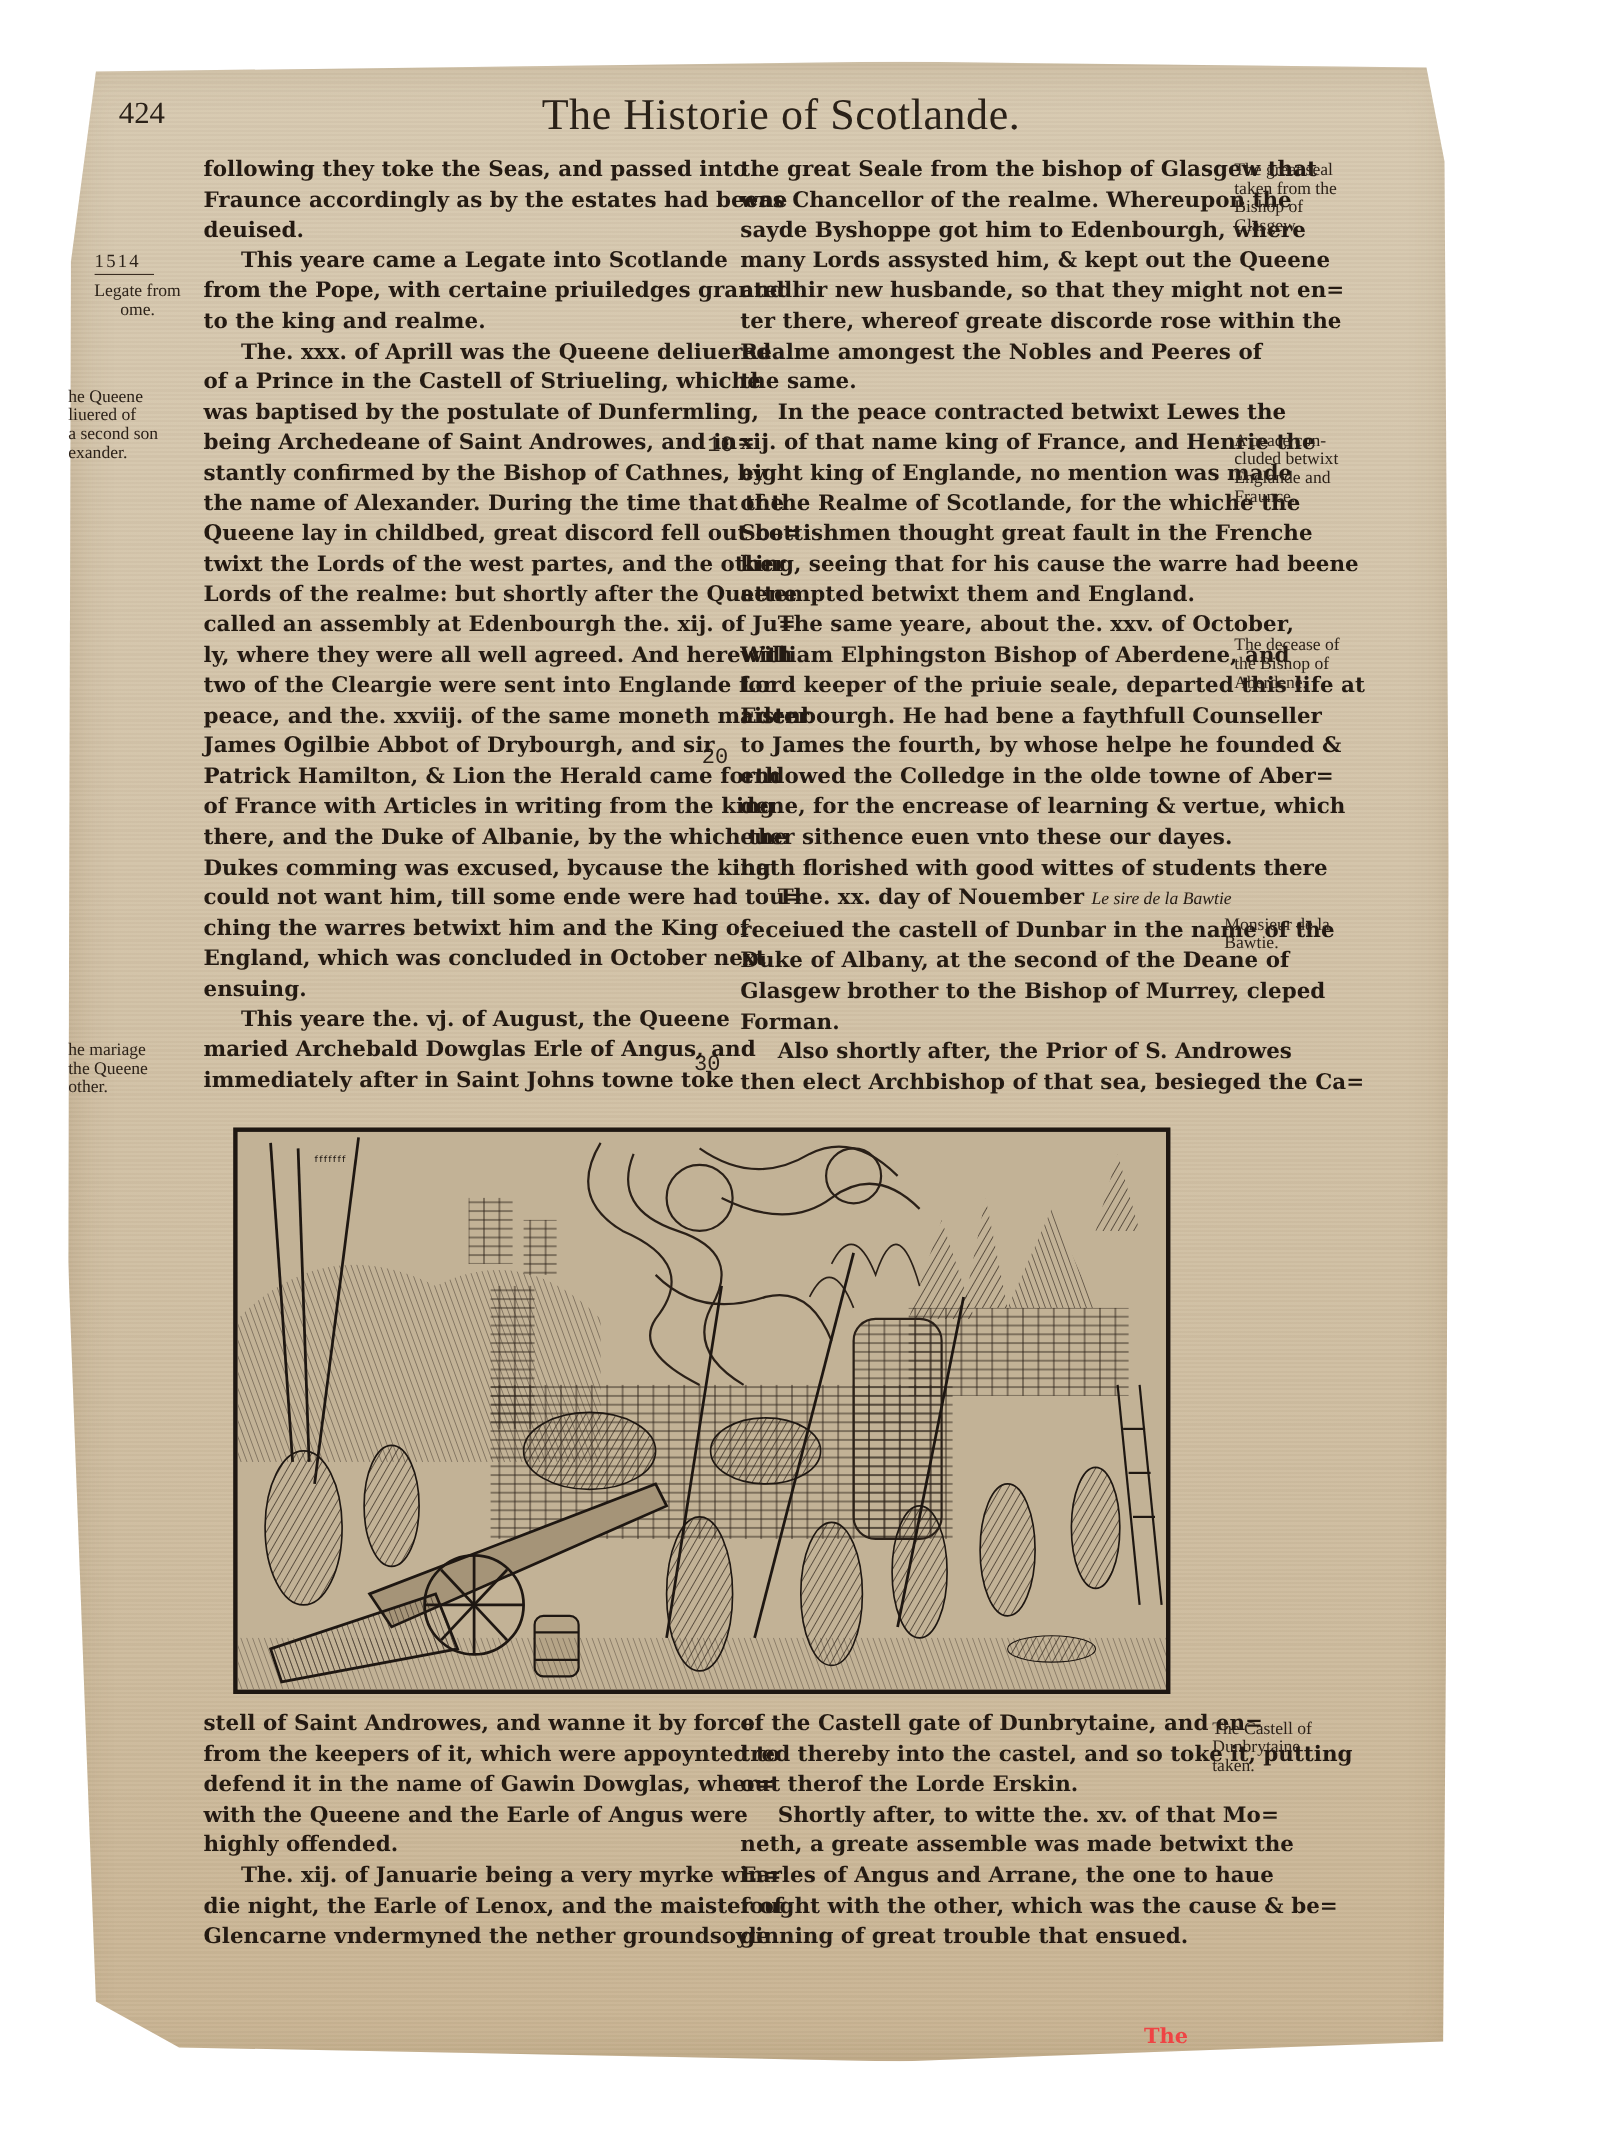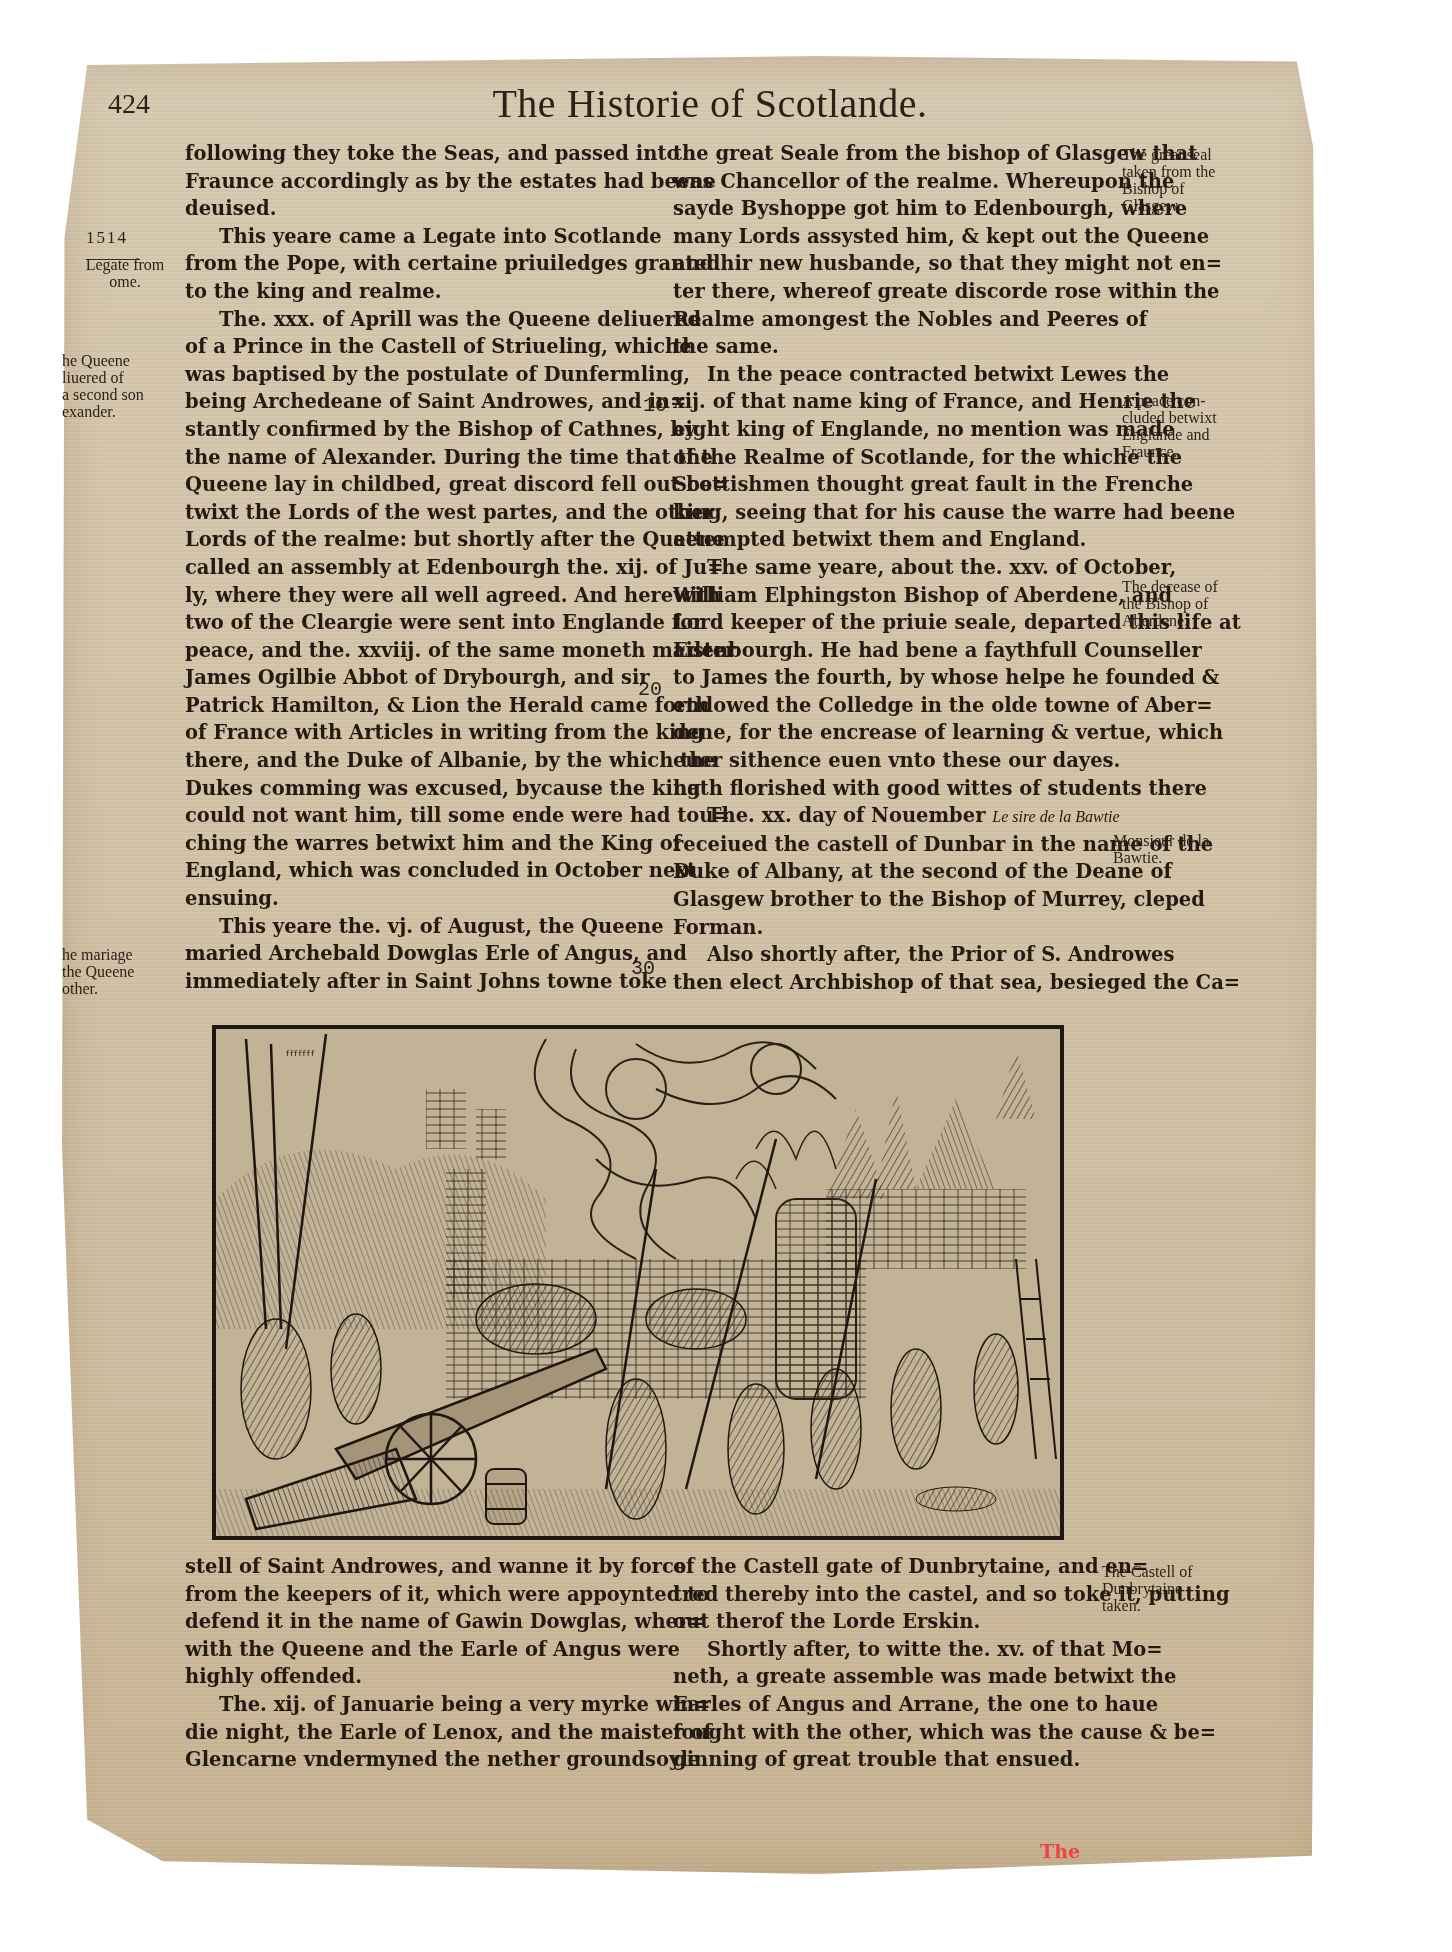--- a/index.html
+++ b/index.html
@@ -36,21 +36,21 @@
   .right-col { left:673px; top:140px; width:440px; }
   .left-col2 { left:185px; top:1553px; width:455px; }
   .right-col2 { left:673px; top:1553px; width:440px; }
   .note {
     font-family:"Liberation Serif", serif; font-size:16px; line-height:17px; color:#2c2219;
   }
   .note span { display:block; }
   .line-num { font-family:Liberation Mono, monospace; font-size:20px; color:#2c2219; }
   .year {
     left:86px; top:228px; font-family:"Liberation Serif", serif; font-size:17px; color:#2c2219; letter-spacing:2px;
-    border-bottom:1.5px solid #3a2d22; padding-right:12px; padding-bottom:11px;
+    border-bottom:1.5px solid #3a2d22; padding-right:12px; padding-bottom:1px;
   }
   .woodcut {
     left:212px; top:1025px; width:852px; height:515px; background:#b9a98e;
     border:4px solid #1e1712; box-sizing:border-box; overflow:hidden;
   }
   .woodcut svg { width:100%; height:100%; display:block; }
   .catchword { left:1040px; top:1840px; font-family:"DejaVu Serif", serif; font-size:19px; font-weight:bold; color:#ef4444; }
   .italic-inline { font-style:italic; font-weight:normal; font-family:"Liberation Serif", serif; font-size:16px; }
 </style>
 </head>

